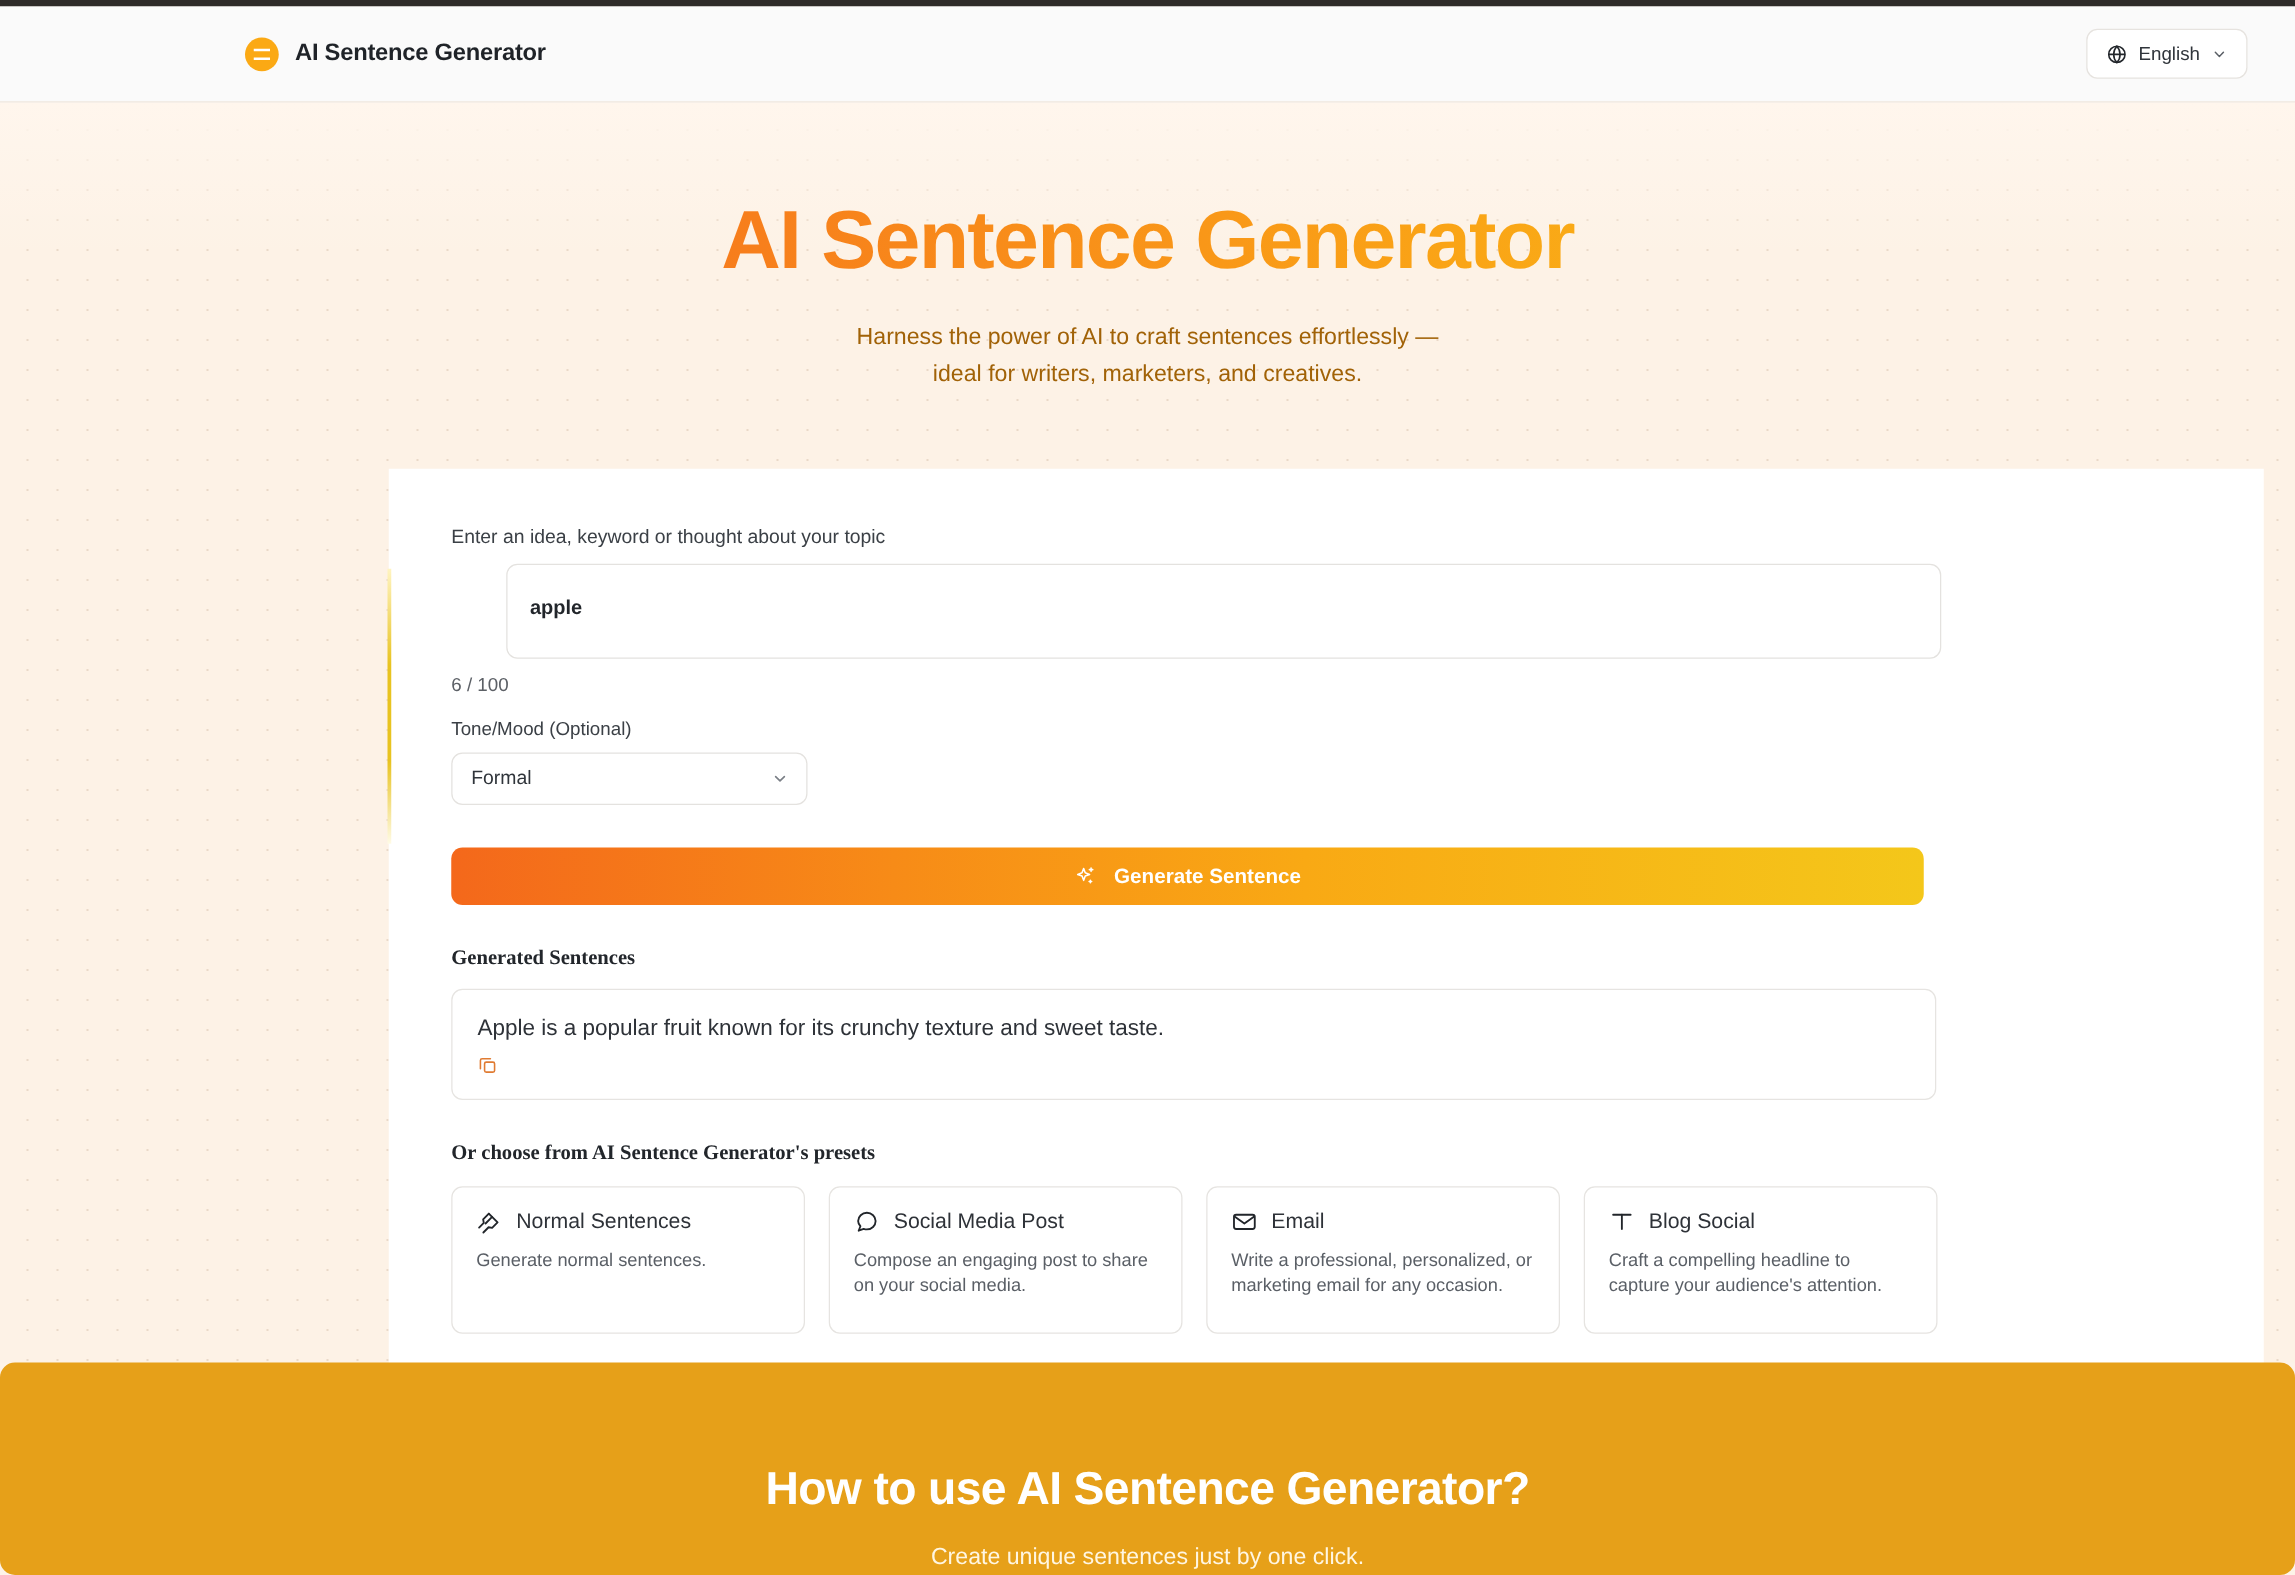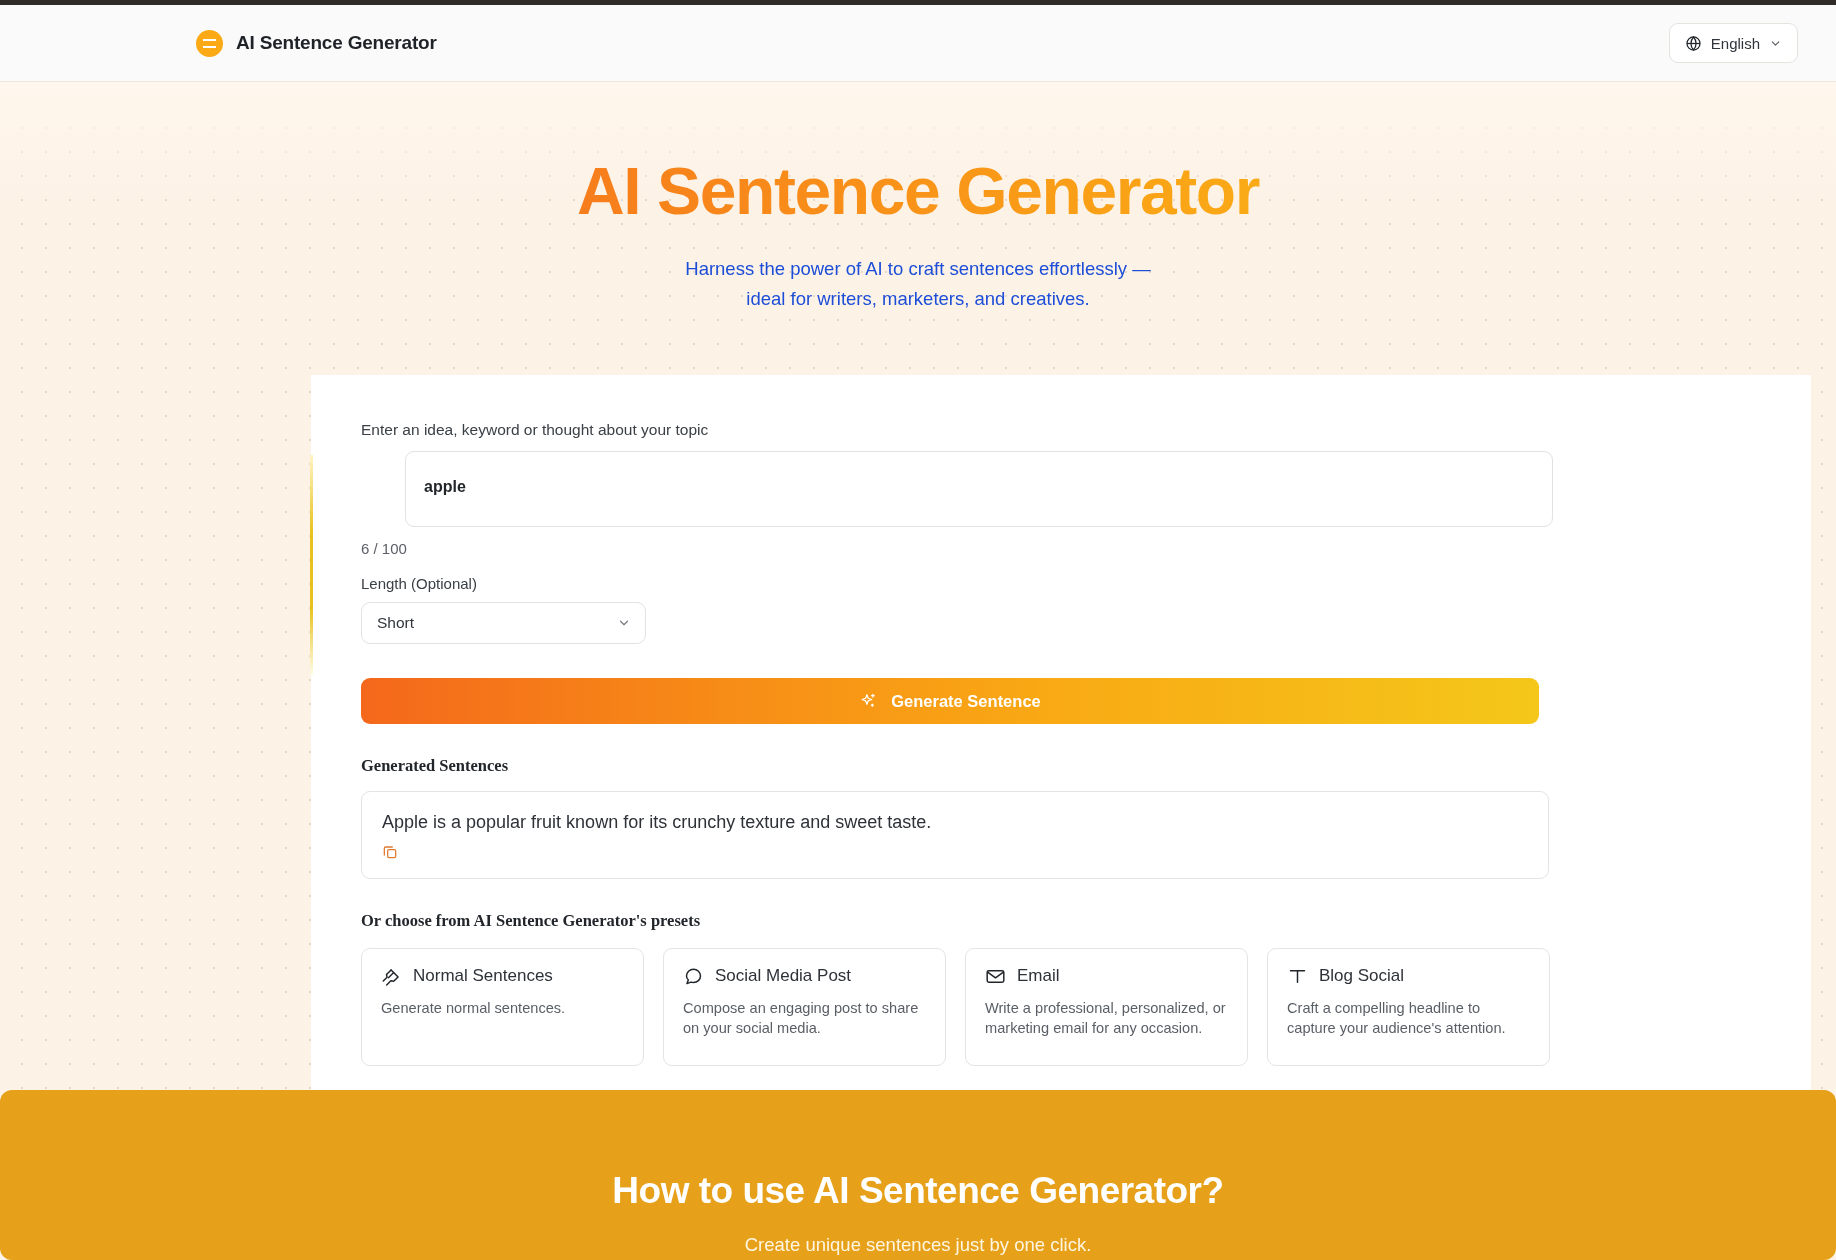--- a/index.html
+++ b/index.html
@@ -135,21 +135,21 @@
     -webkit-text-fill-color: transparent;
     z-index: 5;
   }
   .hero-sub {
     position: absolute;
     top: 254px; left: 0;
     width: 1836px;
     text-align: center;
     font-size: 18.5px;
     line-height: 1.62;
-    color: #1d4ed8;
+    color: #a16207;
     z-index: 5;
   }
   .hero-sub span { display: block; }
 
   
   .tool-card {
     position: absolute;
     top: 375px;
     left: 311px;
     width: 1500px;
@@ -381,30 +381,30 @@
     <div class="accent-line"></div>
 
     <div class="field-label">Enter an idea, keyword or thought about your topic</div>
 
     <textarea class="topic-box" rows="3" placeholder="Enter an idea, keyword or thought about your topic" style="">apple</textarea>
 
     <div class="char-count">6 / 100</div>
 
     <div class="opt-row">
 
-
       <div class="opt-group">
-        <div class="opt-label">Length (Optional)</div>
+        <div class="opt-label">Tone/Mood (Optional)</div>
         <div class="opt-select">
-          <span class="opt-value">Short</span>
+          <span class="opt-value">Formal</span>
           <svg class="chev" width="14" height="14" viewBox="0 0 24 24" fill="none" stroke="#7A7F86" stroke-width="2.2" stroke-linecap="round" stroke-linejoin="round">
             <path d="M6 9l6 6 6-6"></path>
           </svg>
         </div>
       </div>
+
 
     </div>
 
     <button class="generate-btn">
       <svg width="19" height="19" viewBox="0 0 24 24" fill="none" stroke="#FFFFFF" stroke-width="1.6" stroke-linecap="round" stroke-linejoin="round">
         <path d="M10 3.5l1.6 4.4 4.4 1.6-4.4 1.6L10 15.5l-1.6-4.4L4 9.5l4.4-1.6z"></path>
         <path d="M17.5 3v3.4M19.2 4.7h-3.4"></path>
         <path d="M16.8 15.4v2.6M18.1 16.7h-2.6"></path>
       </svg>
       <span>Generate Sentence</span>

